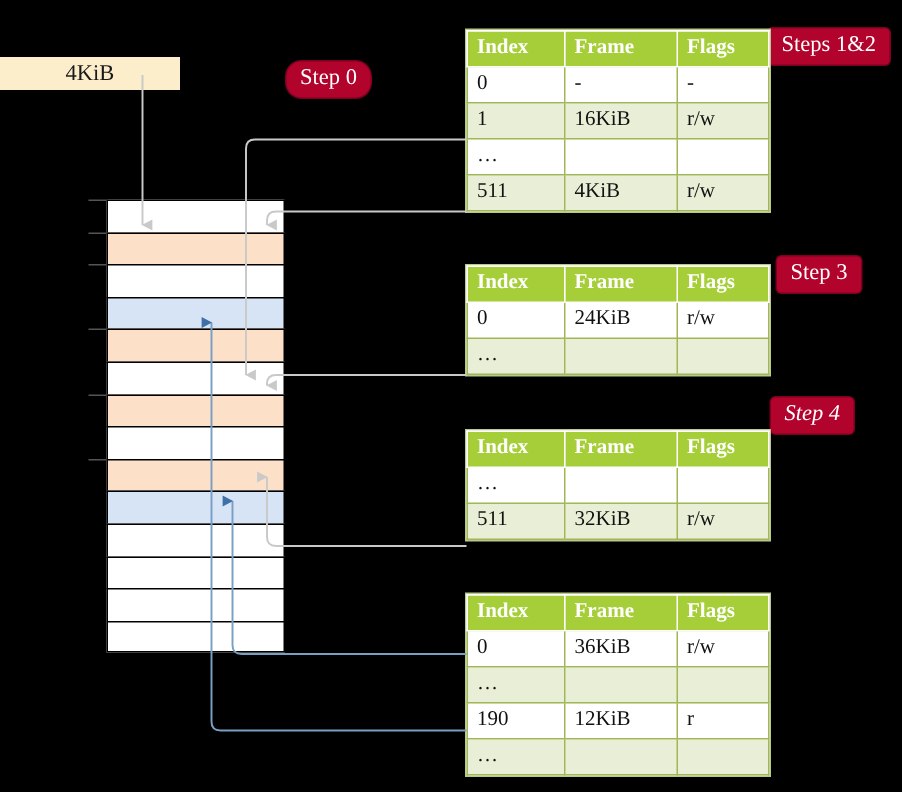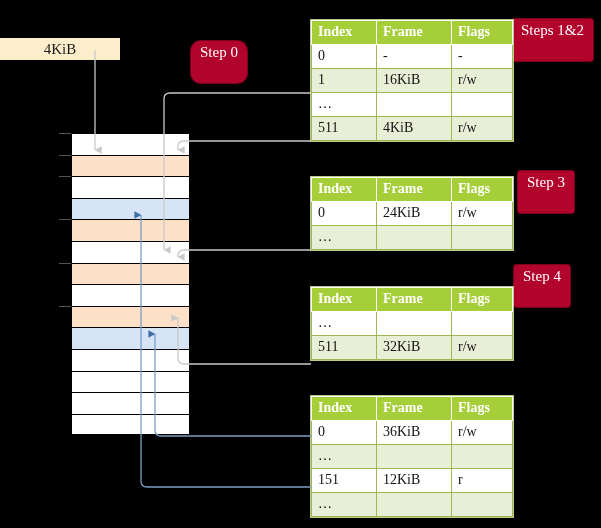--- a/index.html
+++ b/index.html
@@ -17,21 +17,21 @@
   }
 
   
   .step-badge {
     position: absolute;
     background: #b2032c;
     color: #ffffff;
     font-family: "Liberation Serif", "DejaVu Serif", serif;
     font-size: 15px;
     line-height: 1;
-    padding: 4px 9px 23px 9px;
+    padding: 4px 9px 5px 9px;
     border-radius: 3px;
     white-space: nowrap;
     box-shadow: 0 0 0 1px #7d0020;
   }
 
   
   .size-label {
     position: absolute;
     left: 0px;
     top: 38px;
@@ -122,21 +122,21 @@
 <body>
 
 <div id="stage">
 
   <div class="size-label">4KiB</div>
 
   <div id="step-badges">
       <div class="step-badge" style="left: 191px; top: 41px; border-radius: 10px;">Step 0</div>
       <div class="step-badge" style="left: 512px; top: 19px;">Steps 1&amp;2</div>
       <div class="step-badge" style="left: 518px; top: 159px; margin-top: 12px;">Step 3</div>
-      <div class="step-badge" style="left: 514px; top: 265px;">Step 4</div>
+      <div class="step-badge" style="left: 514px; top: 265px; font-style: italic;">Step 4</div>
     </div>
 
   <div id="memory">
       <div class="mem-row mem-white" style="top: 0px; height: 21.6px;"></div>
       <div class="mem-row mem-orange" style="top: 21.6px; height: 21.6px;"></div>
       <div class="mem-row mem-white" style="top: 43.2px; height: 21.6px;"></div>
       <div class="mem-row mem-blue" style="top: 64.8px; height: 21.6px;"></div>
       <div class="mem-row mem-orange" style="top: 86.4px; height: 21.6px;"></div>
       <div class="mem-row mem-white" style="top: 108px; height: 21.6px;"></div>
       <div class="mem-row mem-orange" style="top: 129.6px; height: 21.6px;"></div>
@@ -236,21 +236,21 @@
             <td class="col-index">0</td>
             <td class="col-frame">36KiB</td>
             <td class="col-flags">r/w</td>
           </tr>
           <tr class="alt">
             <td class="col-index">…</td>
             <td class="col-frame"></td>
             <td class="col-flags"></td>
           </tr>
           <tr class="plain">
-            <td class="col-index">151</td>
+            <td class="col-index">190</td>
             <td class="col-frame">12KiB</td>
             <td class="col-flags">r</td>
           </tr>
           <tr class="alt">
             <td class="col-index">…</td>
             <td class="col-frame"></td>
             <td class="col-flags"></td>
           </tr>
         </tbody>
       </table>

